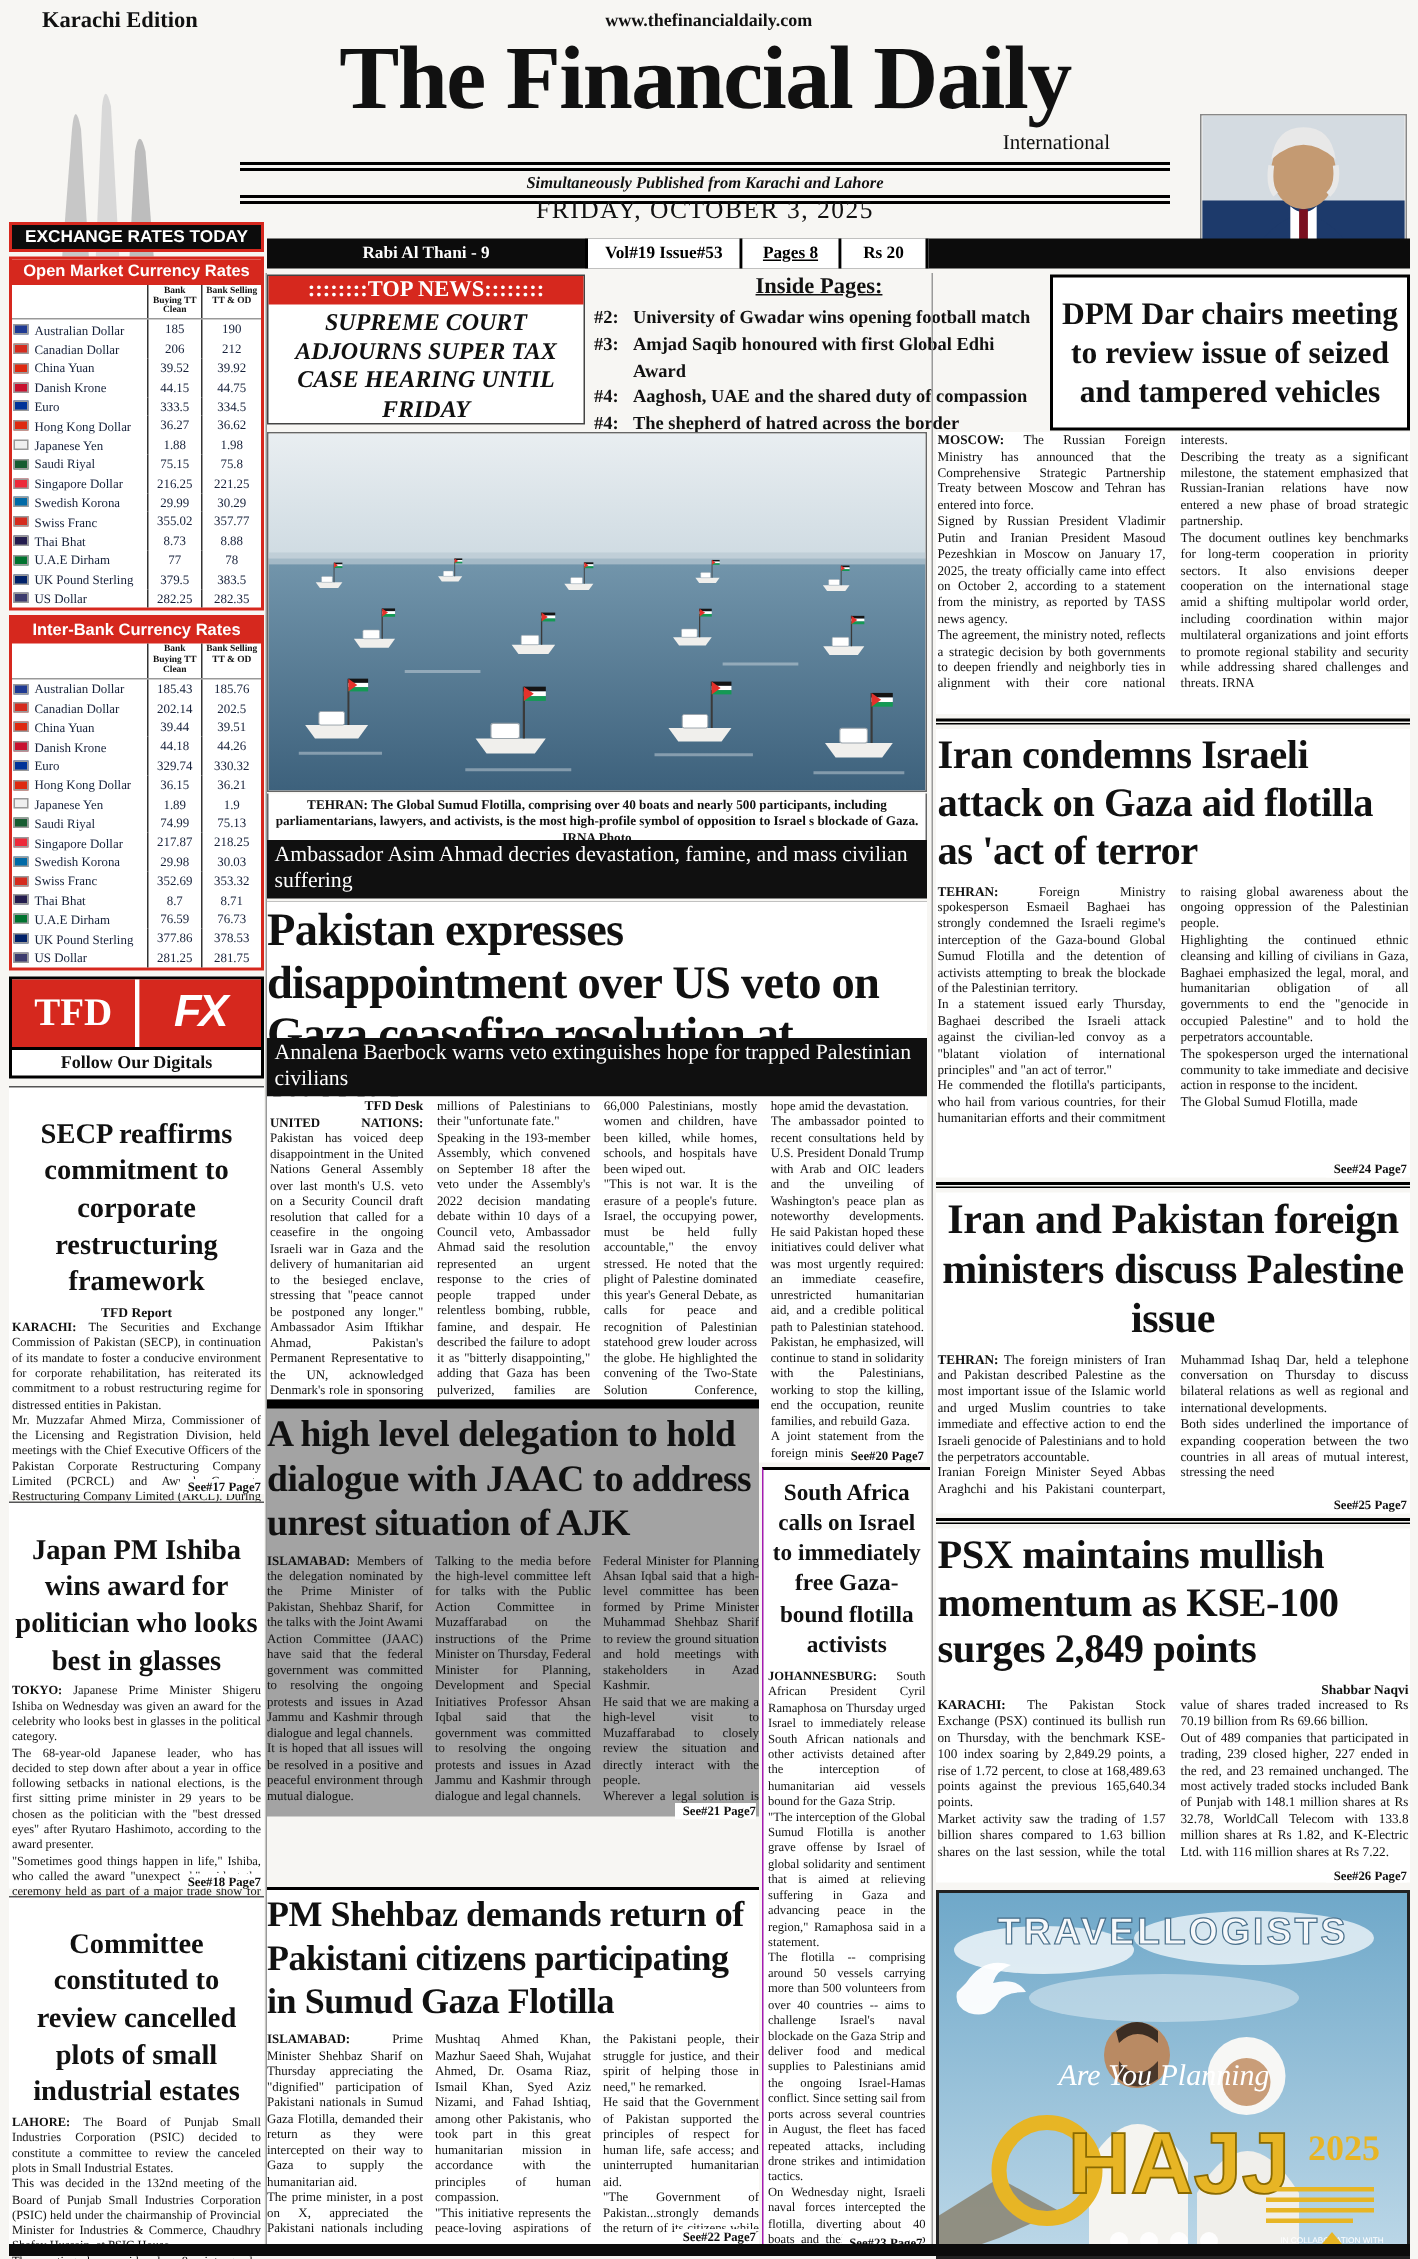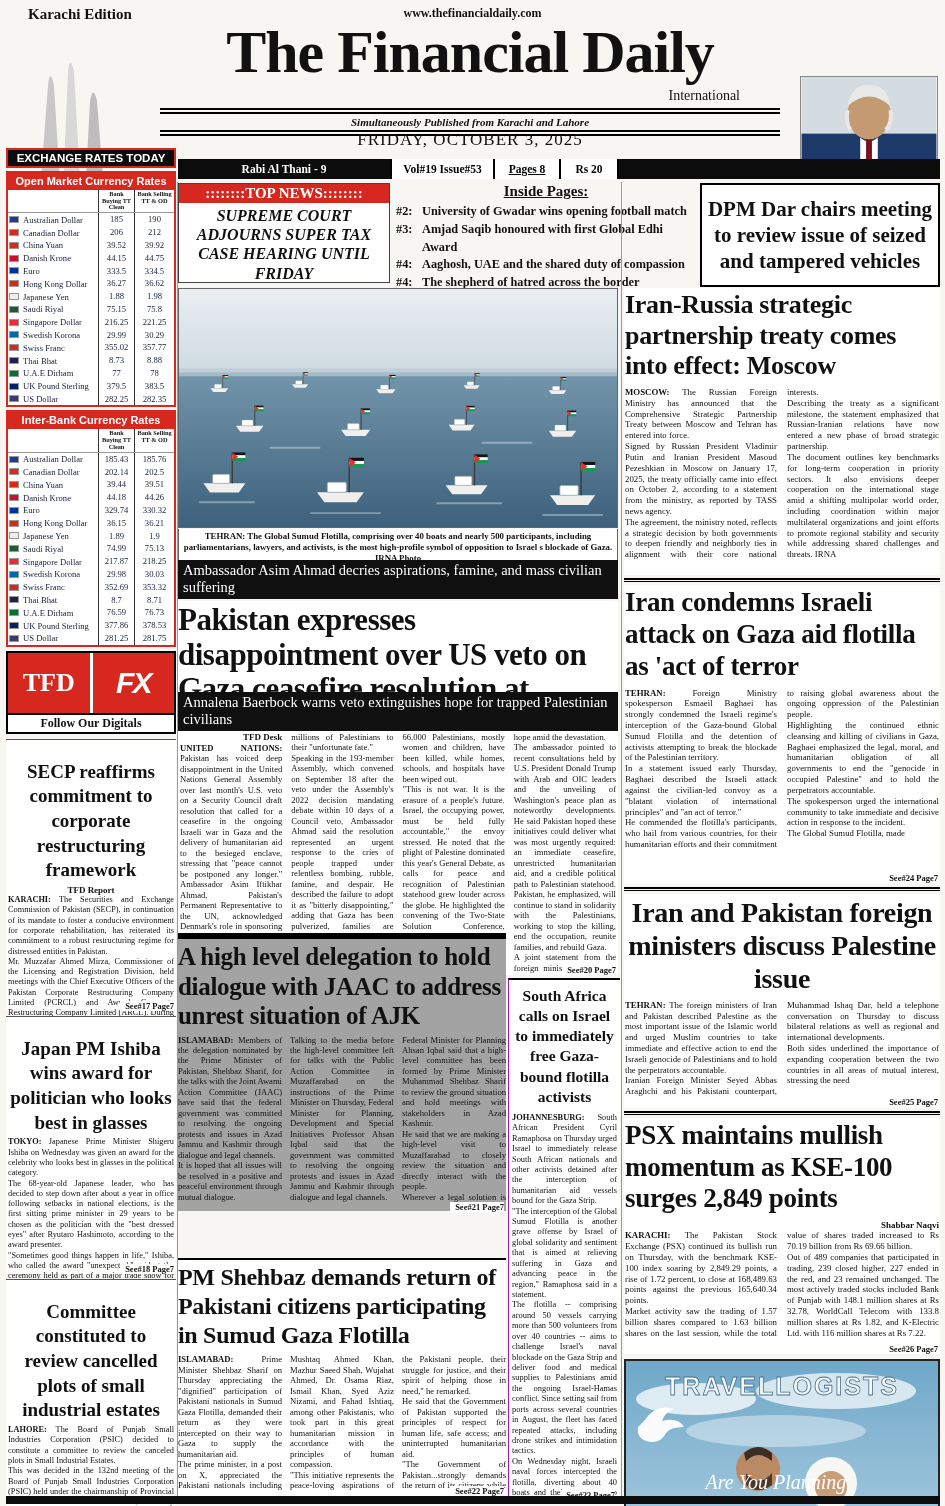--- a/index.html
+++ b/index.html
@@ -45,21 +45,21 @@
   .rate-block{border:2px solid #d6281e;background:#fff;margin-top:3px;}
   .rate-hd{background:#d6281e;color:#fff;font-family:"Liberation Sans",sans-serif;font-weight:bold;font-size:11px;text-align:center;line-height:1.15;padding:2px 0;}
   .rate-cols{display:grid;grid-template-columns:1fr 36px 40px;font-size:6.3px;font-weight:bold;text-align:center;line-height:1.1;border-bottom:1px solid #999;}
   .rate-cols span{padding:1px 0;}
   .rate-cols .c{border-left:1px solid #333;}
   .rate-row{display:grid;grid-template-columns:13px 1fr 36px 40px;align-items:center;height:12.8px;font-size:8.6px;color:#16213a;}
   .rate-row .flag{width:10px;height:7px;border:1px solid #999;margin-left:1px;display:inline-block;}
   .rate-row .cur{padding-left:2px;white-space:nowrap;overflow:hidden;}
   .rate-row .num{text-align:center;border-left:1px solid #333;align-self:stretch;line-height:12.8px;}
   .digitals{margin-top:4px;border:2px solid #000;background:#fff;}
-  .logo-row{display:flex;height:60px;}
+  .logo-row{display:flex;height:45px;}
   .logo{flex:1;background:#d6281e;color:#fff;display:flex;align-items:center;justify-content:center;font-weight:bold;}
   .logo.tfd{font-size:26px;border-right:3px solid #fff;font-family:"Liberation Serif",serif;}
   .logo.fx{font-size:30px;font-style:italic;font-family:"Liberation Sans",sans-serif;letter-spacing:-2px;}
   .follow{border-top:2px solid #000;text-align:center;font-size:12px;font-weight:bold;padding:1px 0;}
   .l-art{border-top:1px solid #555;margin-top:5px;padding-top:18px;position:relative;background:#fff;}
   .l-head{font-size:19px;font-weight:bold;text-align:center;line-height:1.3;padding:2px 4px;}
   .l-byline{text-align:center;font-weight:bold;font-size:9px;}
   .l-body{font-size:8.3px;line-height:1.24;text-align:justify;padding:0 2px;overflow:hidden;white-space:pre-line;}
   .jump{position:absolute;right:2px;bottom:0;background:#fff;font-size:8.5px;font-weight:bold;padding-left:5px;}
 
@@ -491,21 +491,21 @@
       <line x1="130" y1="226" x2="200" y2="226"></line>
     <line x1="255" y1="216" x2="320" y2="216"></line>
       <line x1="360" y1="228" x2="420" y2="228"></line>
     <line x1="90" y1="160" x2="140" y2="160"></line>
       <line x1="300" y1="155" x2="350" y2="155"></line>
   </g>
 </svg>
 <div class="abs caption">TEHRAN: The Global Sumud Flotilla, comprising over 40 boats and nearly 500 participants, including parliamentarians, lawyers, and activists, is the most high-profile symbol of opposition to Israel s blockade of Gaza. IRNA Photo</div>
 
 <div class="abs kicker">
-  <div class="bar">Ambassador Asim Ahmad decries aspirations, famine, and mass civilian suffering</div>
+  <div class="bar">Ambassador Asim Ahmad decries devastation, famine, and mass civilian suffering</div>
   <div class="bar">International voices rise for ceasefire, Palestinian recognition, and 2-state solution;</div>
 </div>
 <div class="abs lead-head">Pakistan expresses disappointment over US veto on Gaza ceasefire resolution at UNGA</div>
 <div class="abs deck">
   <div class="bar">Annalena Baerbock warns veto extinguishes hope for trapped Palestinian civilians</div>
   <div class="bar">Pakistan insists occupation must end, families reunited, Gaza urgently rebuilt now</div>
 </div>
 <div class="lead-body">
   <div class="byline-c">TFD Desk</div>
   <b class="dl">UNITED NATIONS:</b>
@@ -553,21 +553,20 @@
 He said that the Government of Pakistan supported the principles of respect for human life, safe access; and uninterrupted humanitarian aid.
 "The Government of Pakistan...strongly demands the return of its citizens while praying and striving for their safety, dignity, and swift return to the homeland," he added.
 Earlier in another post on X, Prime Minister Shehbaz</span>
     <div class="jump">See#22 Page7</div>
   </div>
 </div>
 
 <div class="rcol">
 
   <div class="r-art">
-    <div class="r-head">Iran-Russia strategic partnership treaty comes into effect: Moscow</div>
     <div class="r-body h-ir">
       <b class="dl">MOSCOW:</b>
       <span class="pre">The Russian Foreign Ministry has announced that the Comprehensive Strategic Partnership Treaty between Moscow and Tehran has entered into force.
 Signed by Russian President Vladimir Putin and Iranian President Masoud Pezeshkian in Moscow on January 17, 2025, the treaty officially came into effect on October 2, according to a statement from the ministry, as reported by TASS news agency.
 The agreement, the ministry noted, reflects a strategic decision by both governments to deepen friendly and neighborly ties in alignment with their core national interests.
 Describing the treaty as a significant milestone, the statement emphasized that Russian-Iranian relations have now entered a new phase of broad strategic partnership.
 The document outlines key benchmarks for long-term cooperation in priority sectors. It also envisions deeper cooperation on the international stage amid a shifting multipolar world order, including coordination within major multilateral organizations and joint efforts to promote regional stability and security while addressing shared challenges and threats. IRNA</span>
     </div>
   </div>
 

